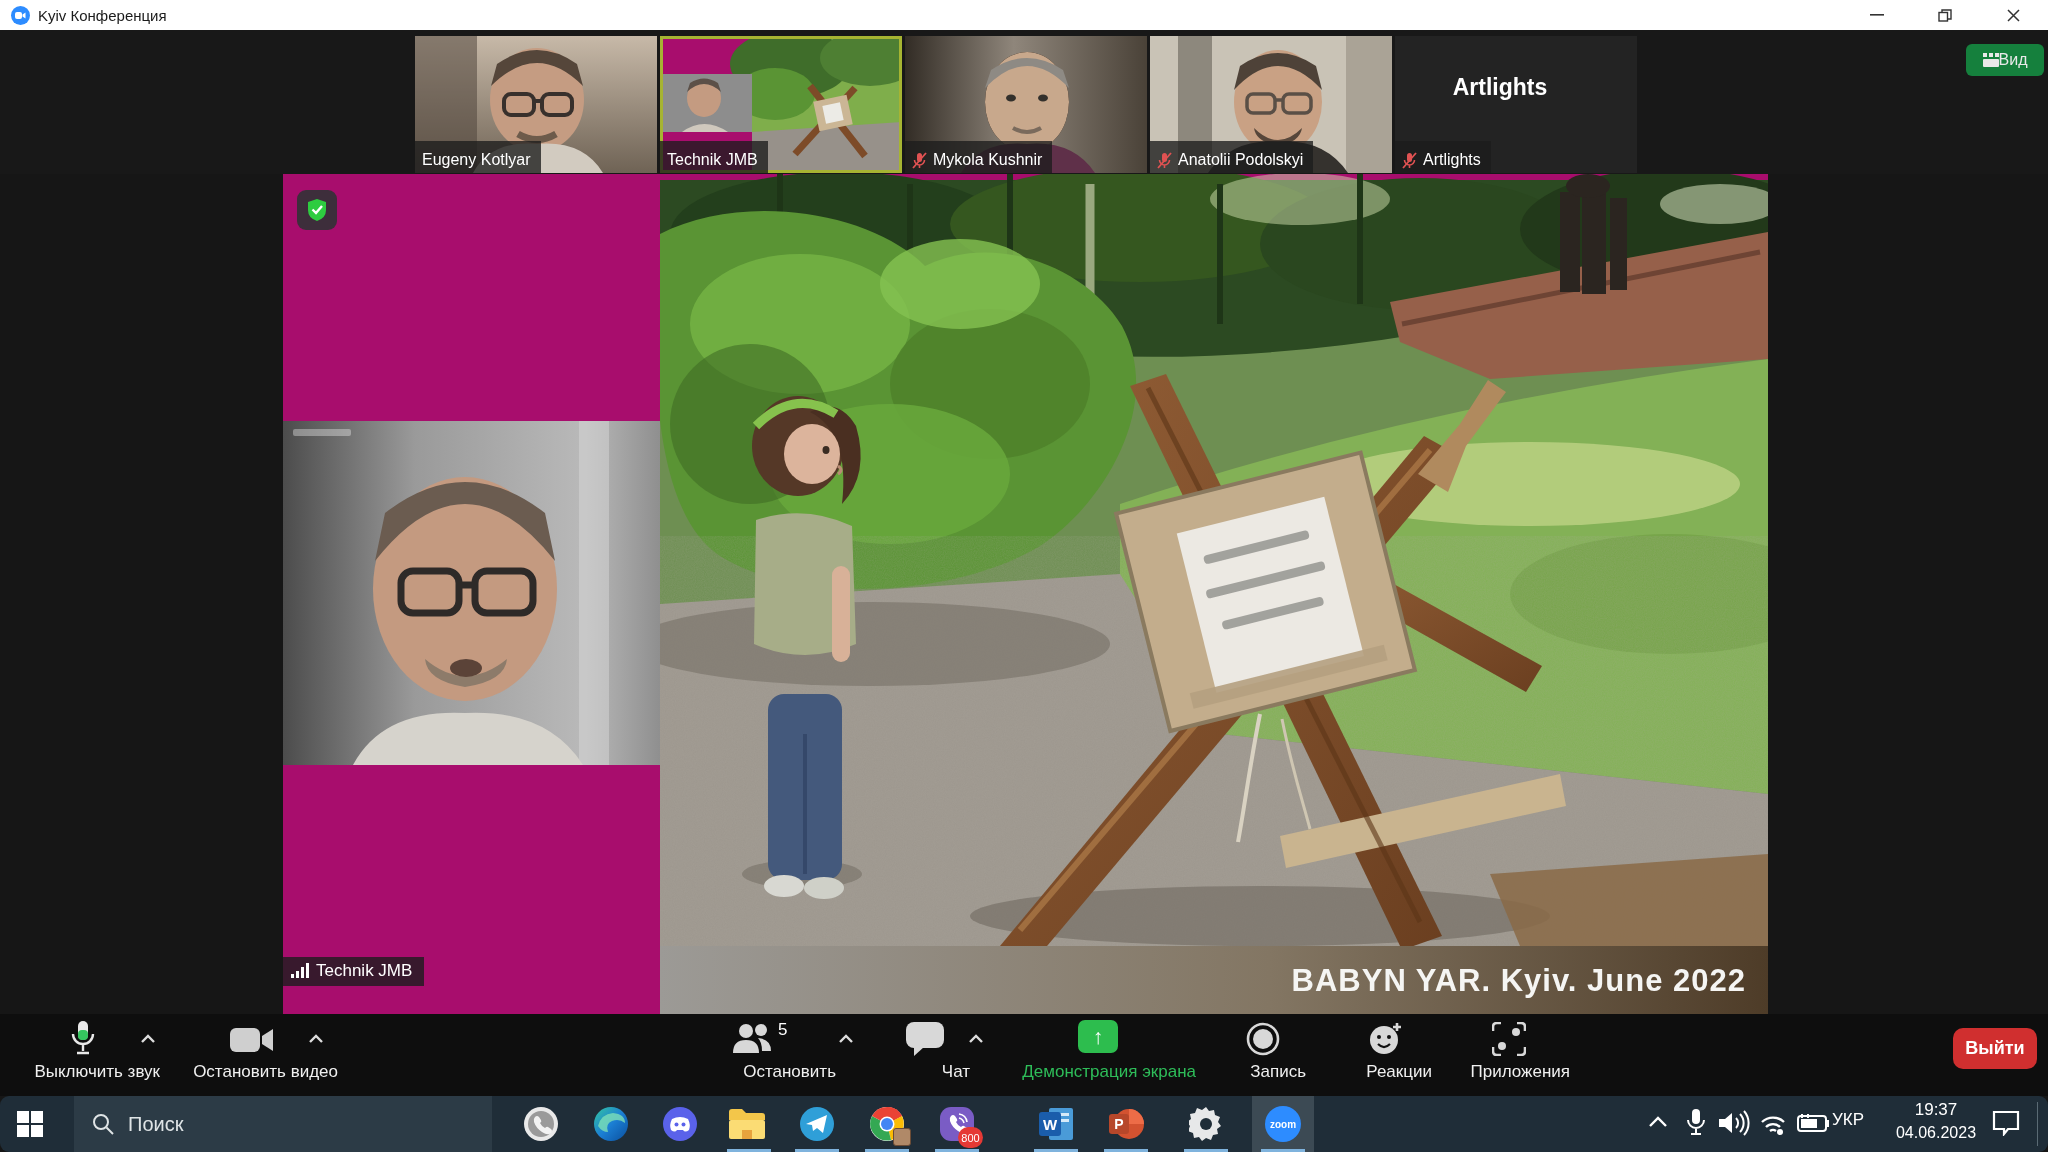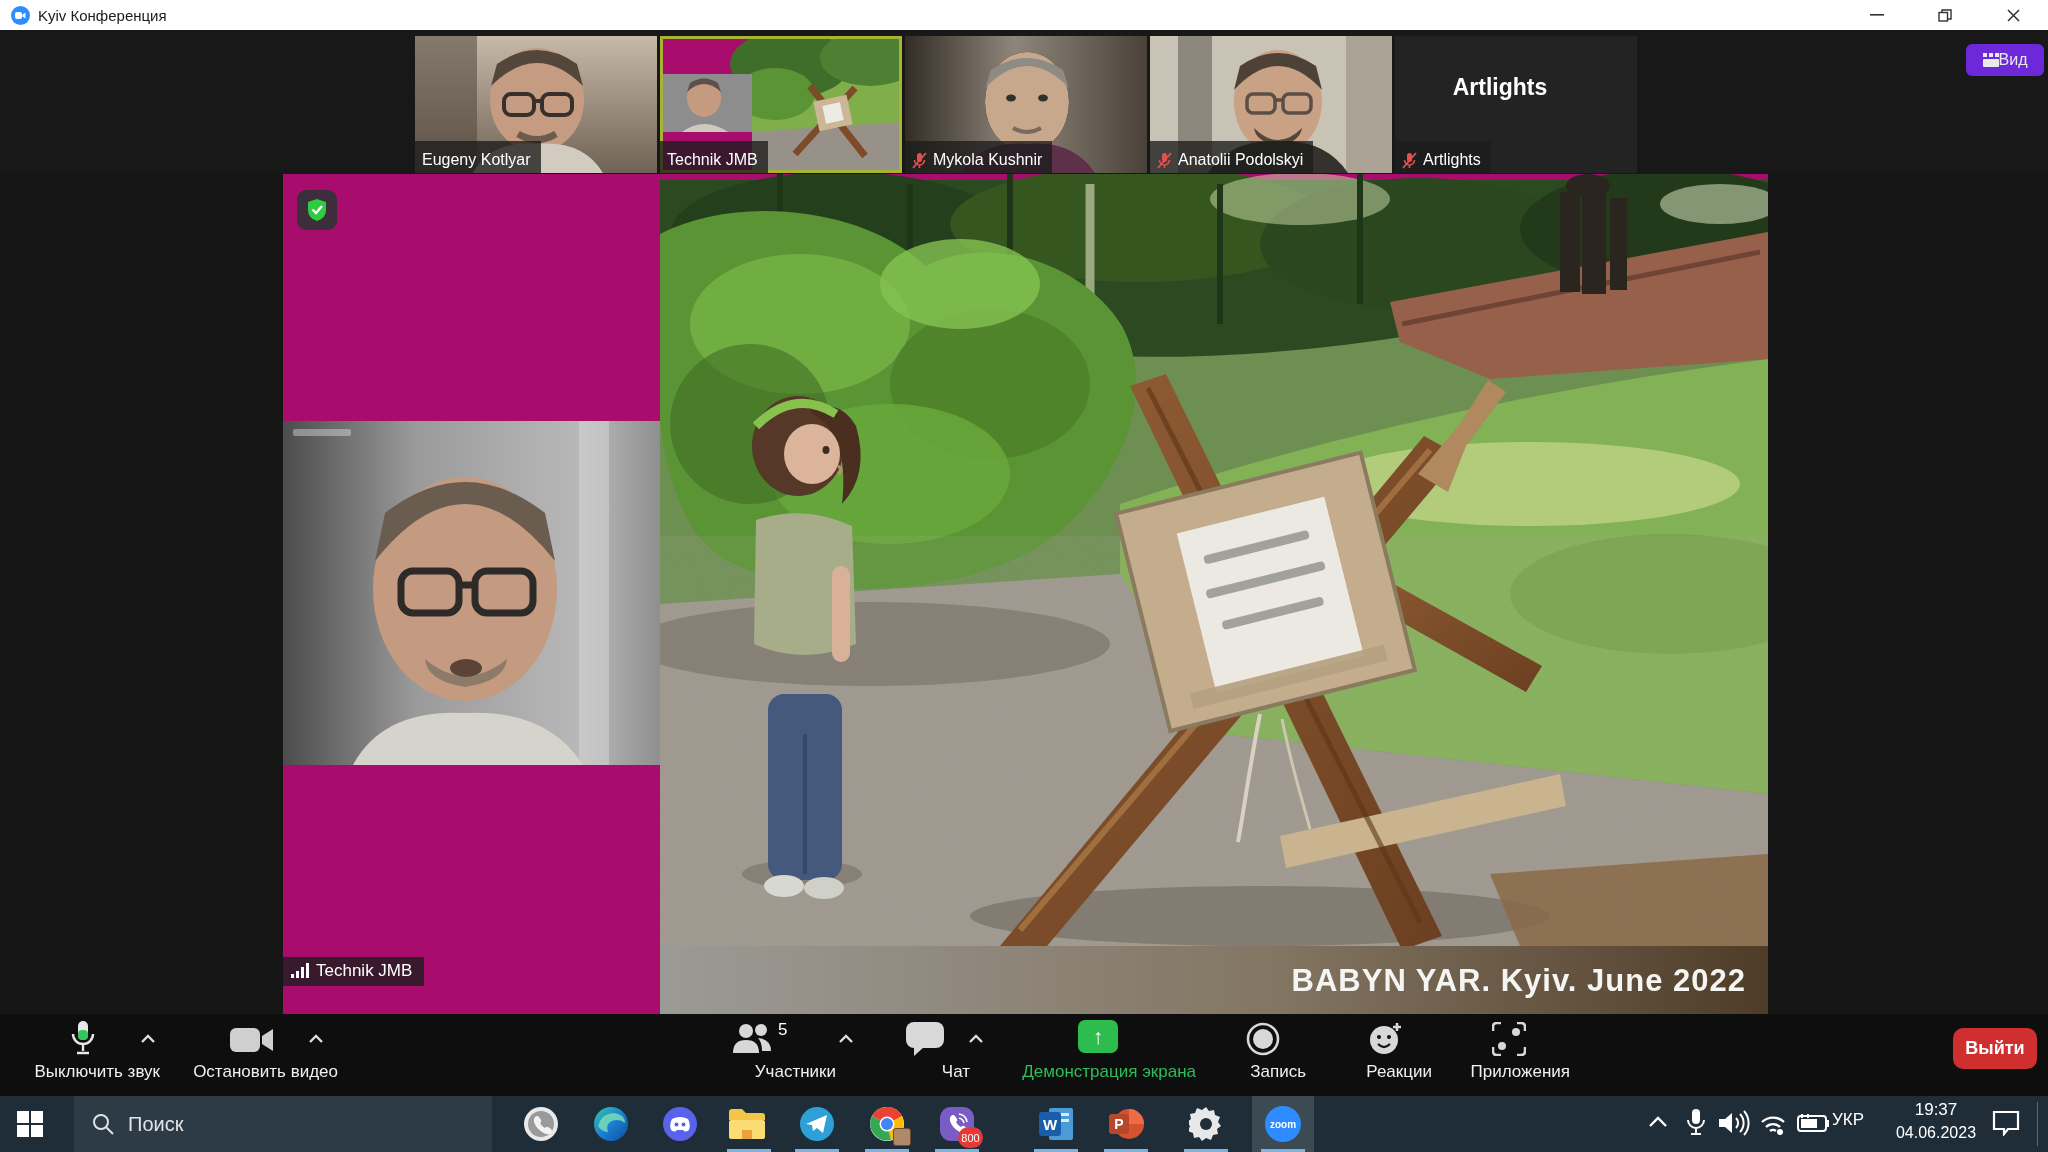--- a/index.html
+++ b/index.html
@@ -10,37 +10,37 @@
   .titlebar{left:0;top:0;width:2048px;height:30px;background:#ffffff;display:flex;align-items:center;}
   .zlogo{width:19px;height:19px;border-radius:50%;background:#2d8cff;margin-left:11px;display:flex;align-items:center;justify-content:center;flex:0 0 auto;}
   .ttext{margin-left:8px;font-size:15px;color:#1b1b1b;}
   .wbtn{position:absolute;top:0;width:46px;height:30px;display:flex;align-items:center;justify-content:center;color:#222;}
   
   .strip{left:0;top:30px;width:2048px;height:144px;background:#181818;}
   .tile{position:absolute;top:6px;width:242px;height:137px;background:#232323;overflow:hidden;}
   .tile.active{outline:3px solid #a6b432;outline-offset:-3px;}
   .plabel{position:absolute;left:0;bottom:0;display:flex;align-items:center;gap:6px;background:rgba(28,28,28,.78);color:#fff;font-size:16px;padding:10px 10px 4px 7px;white-space:nowrap;}
   .centername{position:absolute;left:0;top:38px;width:210px;text-align:center;color:#fff;font-size:23px;font-weight:bold;}
-  .viewbtn{position:absolute;left:1966px;top:14px;width:78px;height:32px;background:#6d28d9;border-radius:6px;color:#e9e9e9;font-size:16px;display:flex;align-items:center;justify-content:center;gap:0;}
+  .viewbtn{position:absolute;left:1966px;top:14px;width:78px;height:32px;background:#15803d;border-radius:6px;color:#e9e9e9;font-size:16px;display:flex;align-items:center;justify-content:center;gap:0;}
   
   .panel{left:283px;top:174px;width:377px;height:840px;background:#a80d6d;}
   .shield{position:absolute;left:14px;top:16px;width:40px;height:40px;border-radius:9px;background:#3d2e3b;display:flex;align-items:center;justify-content:center;}
   .speakervid{position:absolute;left:0;top:247px;width:377px;height:344px;}
   .speakerlabel{position:absolute;left:0;bottom:28px;display:flex;align-items:center;gap:7px;background:rgba(32,28,30,.82);color:#fff;font-size:17px;padding:4px 12px 5px 8px;}
   .photo{left:660px;top:174px;width:1108px;height:840px;}
   
   .ztoolbar{left:0;top:1014px;width:2048px;height:82px;background:#0e0e0e;}
   .tlabel{position:absolute;top:48px;color:#f0f0f0;font-size:17px;text-align:right;white-space:nowrap;}
   .tlabel.green{color:#2ebd59;}
   .chev{position:absolute;top:20px;width:16px;height:10px;}
   .sharebtn{position:absolute;left:1078px;top:6px;width:40px;height:33px;background:#2dbd4e;border-radius:7px;display:flex;align-items:center;justify-content:center;color:#fff;font-size:21px;font-weight:bold;}
   .count{position:absolute;left:778px;top:6px;color:#fff;font-size:17px;}
   .leave{position:absolute;left:1953px;top:14px;width:84px;height:41px;background:#d02f2f;border-radius:10px;color:#fff;font-size:18px;font-weight:bold;display:flex;align-items:center;justify-content:center;}
   
-  .taskbar{left:0;top:1096px;width:2048px;height:56px;background:#1f2d38;}
+  .taskbar{left:0;top:1096px;width:2048px;height:56px;background:#1f2d38;border-radius:9px;}
   .search{position:absolute;left:74px;top:0;width:418px;height:56px;background:#2c3b46;display:flex;align-items:center;}
   .searchtext{color:#dfe4e6;font-size:20px;margin-left:14px;}
   .tbicon{position:absolute;top:8px;width:40px;height:40px;display:flex;align-items:center;justify-content:center;}
   .underline{position:absolute;top:53px;width:44px;height:3px;background:#7fb3dd;}
   .trayicon{position:absolute;display:flex;align-items:flex-end;justify-content:center;color:#fff;}
   .clock{position:absolute;left:1888px;top:3px;width:96px;color:#fff;text-align:center;line-height:1.35;}
   .badge{position:absolute;right:-6px;bottom:-4px;min-width:21px;height:21px;border-radius:11px;background:#e53935;color:#fff;font-size:11px;display:flex;align-items:center;justify-content:center;padding:0 2px;}
 </style>
 </head>
 <body>
@@ -369,21 +369,21 @@
       </svg>
 
     <div>
       <svg class="abs" style="left:732px;top:8px" width="40" height="32" viewBox="0 0 40 32" fill="#d8d8d8">
         <circle cx="14" cy="9" r="7"></circle>
           <path d="M1 31 Q1 18 14 18 Q27 18 27 31 Z"></path>
         <circle cx="29" cy="8" r="6"></circle>
           <path d="M26 16 Q39 17 39 29 L30 29 Q30 20 26 16 Z"></path>
       </svg>
       <span class="count">5</span>
-      <div class="tlabel" style="left:688px;width:148px">Участники</div>
+      <div class="tlabel" style="left:688px;width:148px">Остановить</div>
     </div>
     <svg class="abs chev" style="left:838px" viewBox="0 0 16 10">
         <path d="M2 8 L8 2 L14 8" stroke="#ddd" stroke-width="2.4" fill="none"></path>
       </svg>
 
     <div>
       <svg class="abs" style="left:906px;top:8px" width="38" height="34" viewBox="0 0 38 34">
         <rect x="0" y="0" width="38" height="26" rx="8" fill="#d8d8d8"></rect>
         <path d="M8 25 L8 34 L18 25 Z" fill="#d8d8d8"></path>
       </svg>

